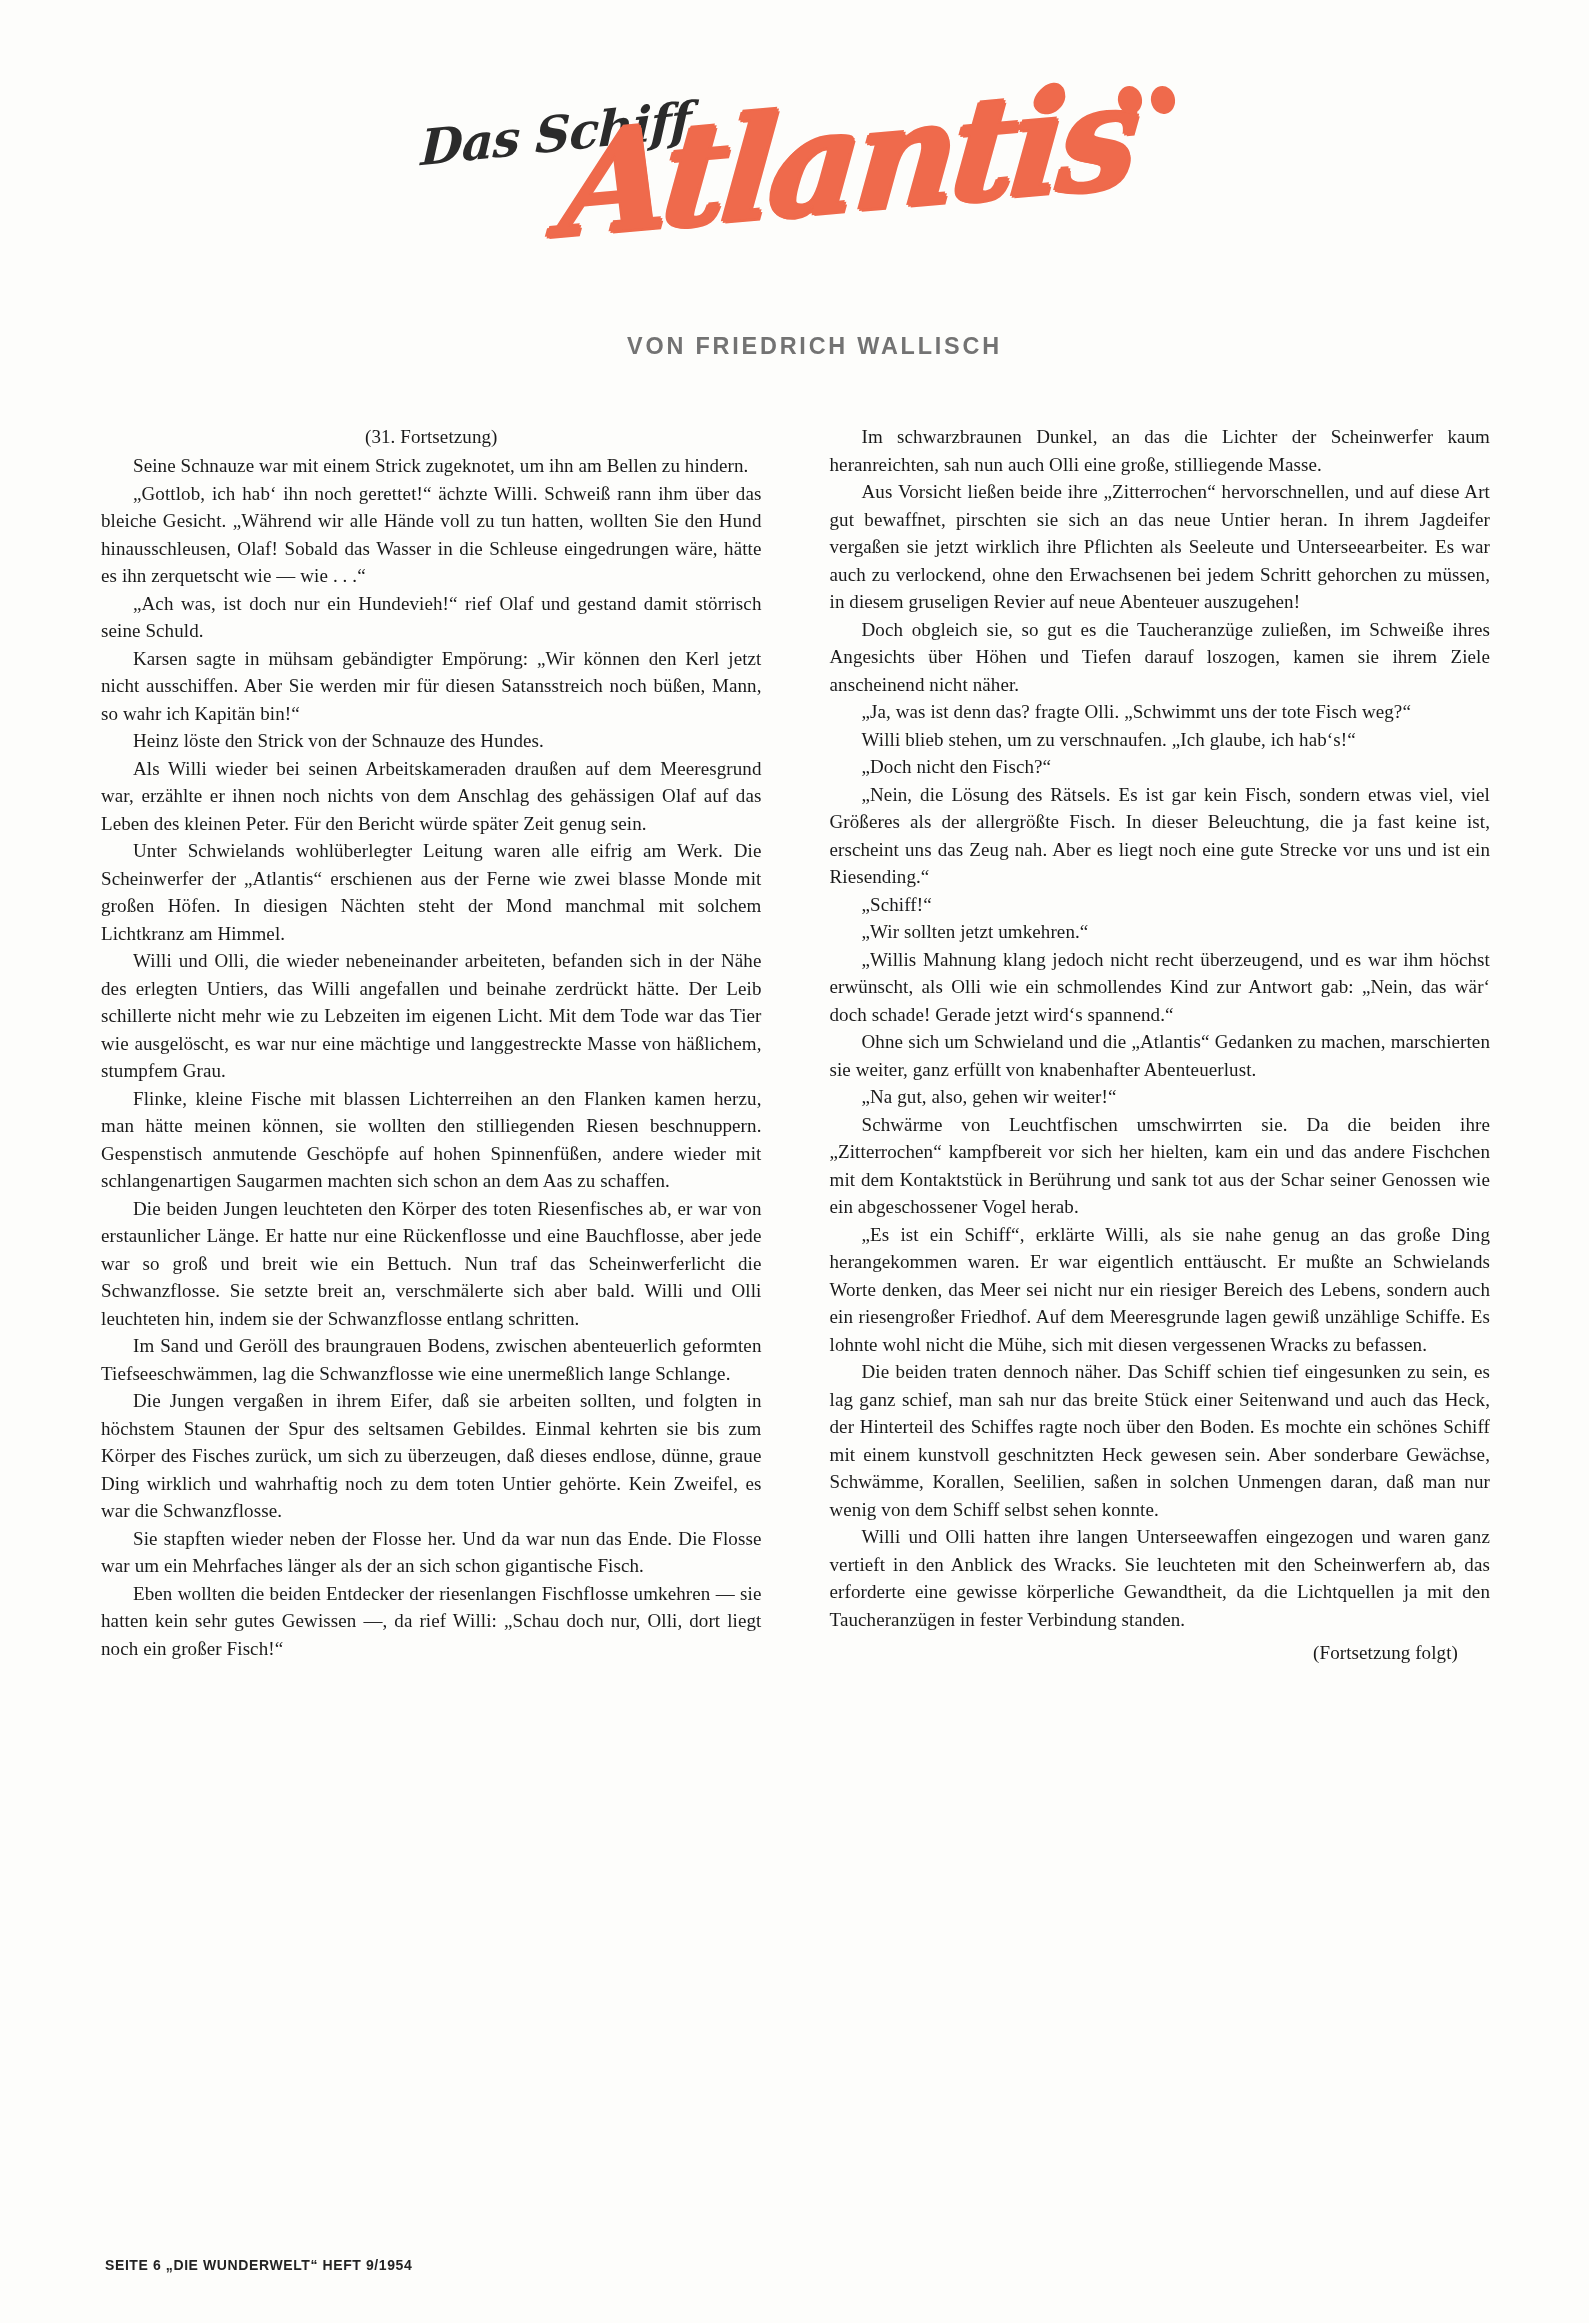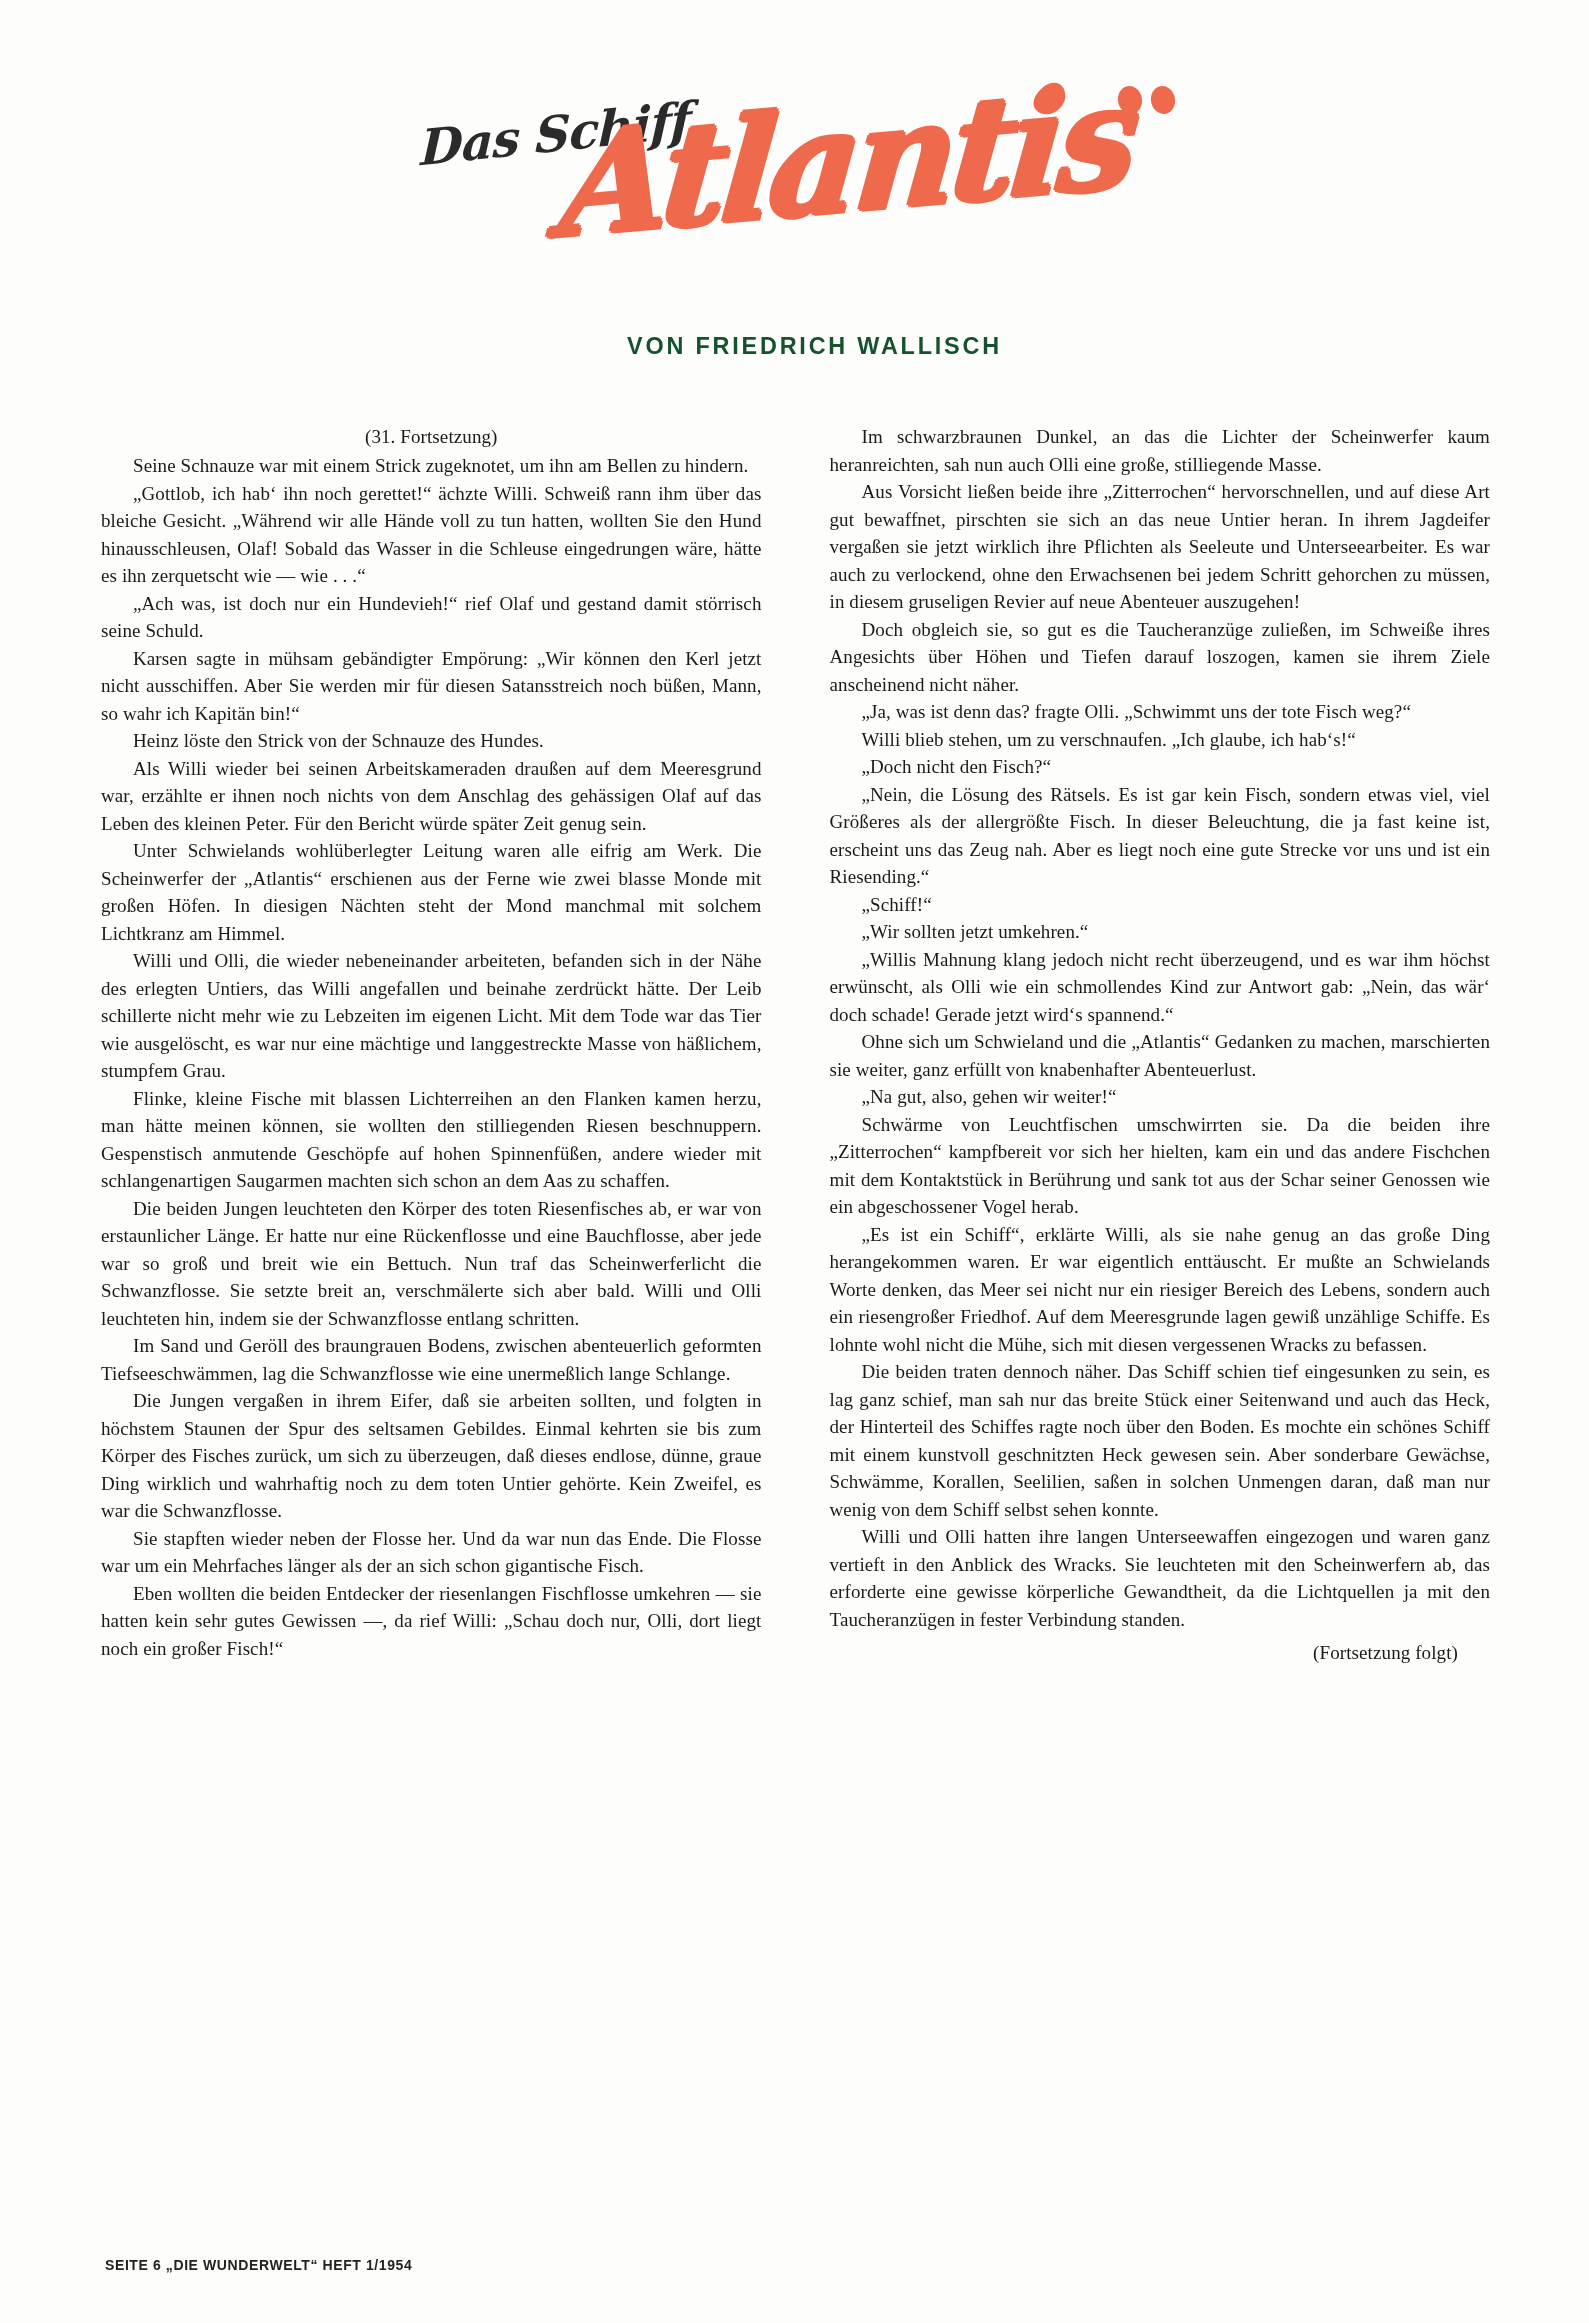--- a/index.html
+++ b/index.html
@@ -88,21 +88,21 @@
   .byline {
     position: absolute;
     left: 0;
     right: 0;
     top: 333px;
     text-align: center;
     font-family: "Liberation Sans", sans-serif;
     font-weight: bold;
     font-size: 23.4px;
     letter-spacing: 2.8px;
-    color: #14532d;
+    color: #737373;
     margin-left: 40px;
   }
 
   
   .columns {
     position: absolute;
     top: 423px;
     left: 101px;
     width: 1389px;
     display: flex;
@@ -200,16 +200,16 @@
       <p>„Na gut, also, gehen wir weiter!“</p>
       <p>Schwärme von Leuchtfischen umschwirrten sie. Da die beiden ihre „Zitterrochen“ kampfbereit vor sich her hielten, kam ein und das andere Fischchen mit dem Kontaktstück in Berührung und sank tot aus der Schar seiner Genossen wie ein abgeschossener Vogel herab.</p>
       <p>„Es ist ein Schiff“, erklärte Willi, als sie nahe genug an das große Ding herangekommen waren. Er war eigentlich enttäuscht. Er mußte an Schwielands Worte denken, das Meer sei nicht nur ein riesiger Bereich des Lebens, sondern auch ein riesengroßer Friedhof. Auf dem Meeresgrunde lagen gewiß unzählige Schiffe. Es lohnte wohl nicht die Mühe, sich mit diesen vergessenen Wracks zu befassen.</p>
       <p>Die beiden traten dennoch näher. Das Schiff schien tief eingesunken zu sein, es lag ganz schief, man sah nur das breite Stück einer Seitenwand und auch das Heck, der Hinterteil des Schiffes ragte noch über den Boden. Es mochte ein schönes Schiff mit einem kunstvoll geschnitzten Heck gewesen sein. Aber sonderbare Gewächse, Schwämme, Korallen, Seelilien, saßen in solchen Unmengen daran, daß man nur wenig von dem Schiff selbst sehen konnte.</p>
       <p>Willi und Olli hatten ihre langen Unterseewaffen eingezogen und waren ganz vertieft in den Anblick des Wracks. Sie leuchteten mit den Scheinwerfern ab, das erforderte eine gewisse körperliche Gewandtheit, da die Lichtquellen ja mit den Taucheranzügen in fester Verbindung standen.</p>
       <p class="closing">(Fortsetzung folgt)</p>
     </div>
 
   </div>
 
-  <div class="footer">SEITE 6  „DIE WUNDERWELT“ HEFT 1/1954</div>
+  <div class="footer">SEITE 6  „DIE WUNDERWELT“ HEFT 9/1954</div>
 
 </div>
 
 
 </body></html>

